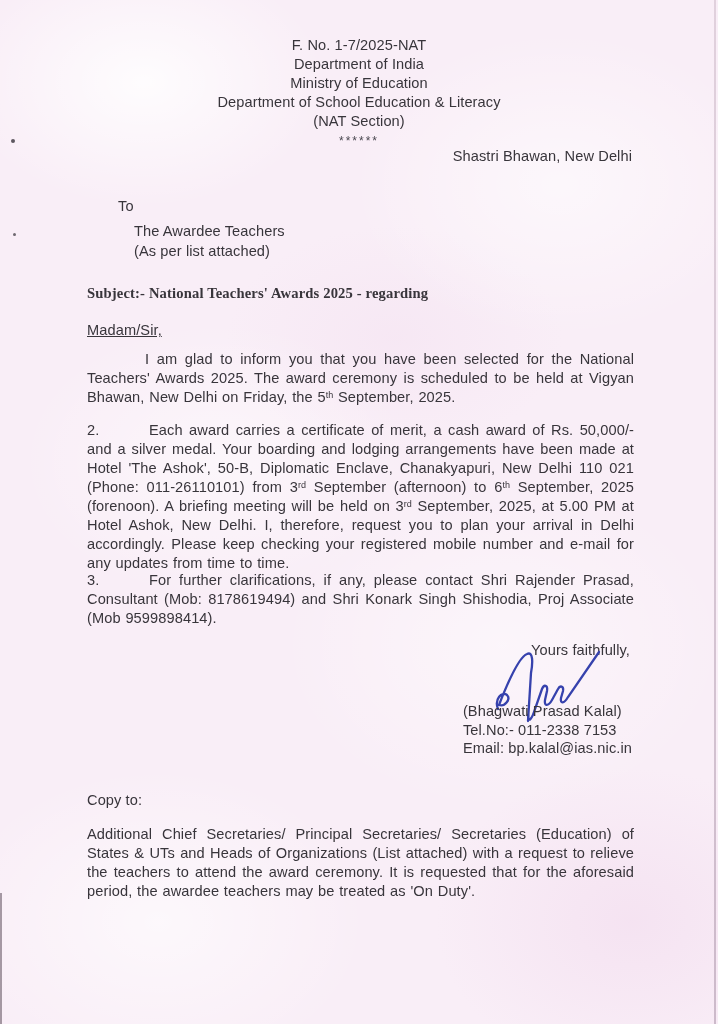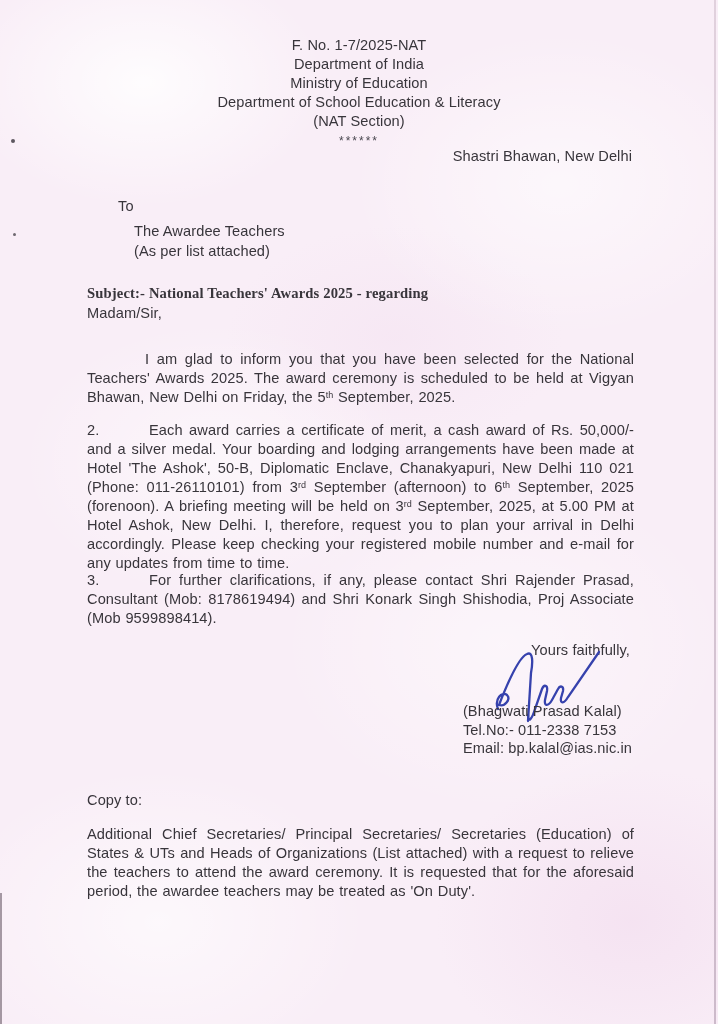--- a/index.html
+++ b/index.html
@@ -29,21 +29,21 @@
     line-height:19px;
     letter-spacing:0.1px;
   }
   .abs{position:absolute;}
   .letterhead{top:36px;left:0;right:0;text-align:center;line-height:19px;}
   .stars{font-size:12px;letter-spacing:2px;margin-top:1px;color:#4a4750;}
   .dateline{top:147px;right:86px;text-align:right;line-height:19px;}
   .to-label{top:197px;left:90px;margin-left:28px;}
   .recipient{top:222px;left:134px;line-height:19.5px;}
   .subject{top:284px;left:87px;font-weight:700;letter-spacing:0.15px;font-family:Liberation Serif, serif;}
-  .greeting{top:304px;left:87px;}
+  .greeting{top:321px;left:87px;text-decoration:underline;}
   .para{
     left:87px;width:547px;margin:0;
     text-align:justify;
     word-spacing:0.6px;
   }
   .p1{top:350px;text-indent:58px;}
   .p2{top:421px;}
   .p3{top:571px;}
   .pnum{display:inline-block;width:62px;text-indent:0;}
   sup{font-size:9px;line-height:0;vertical-align:4px;letter-spacing:0;}

